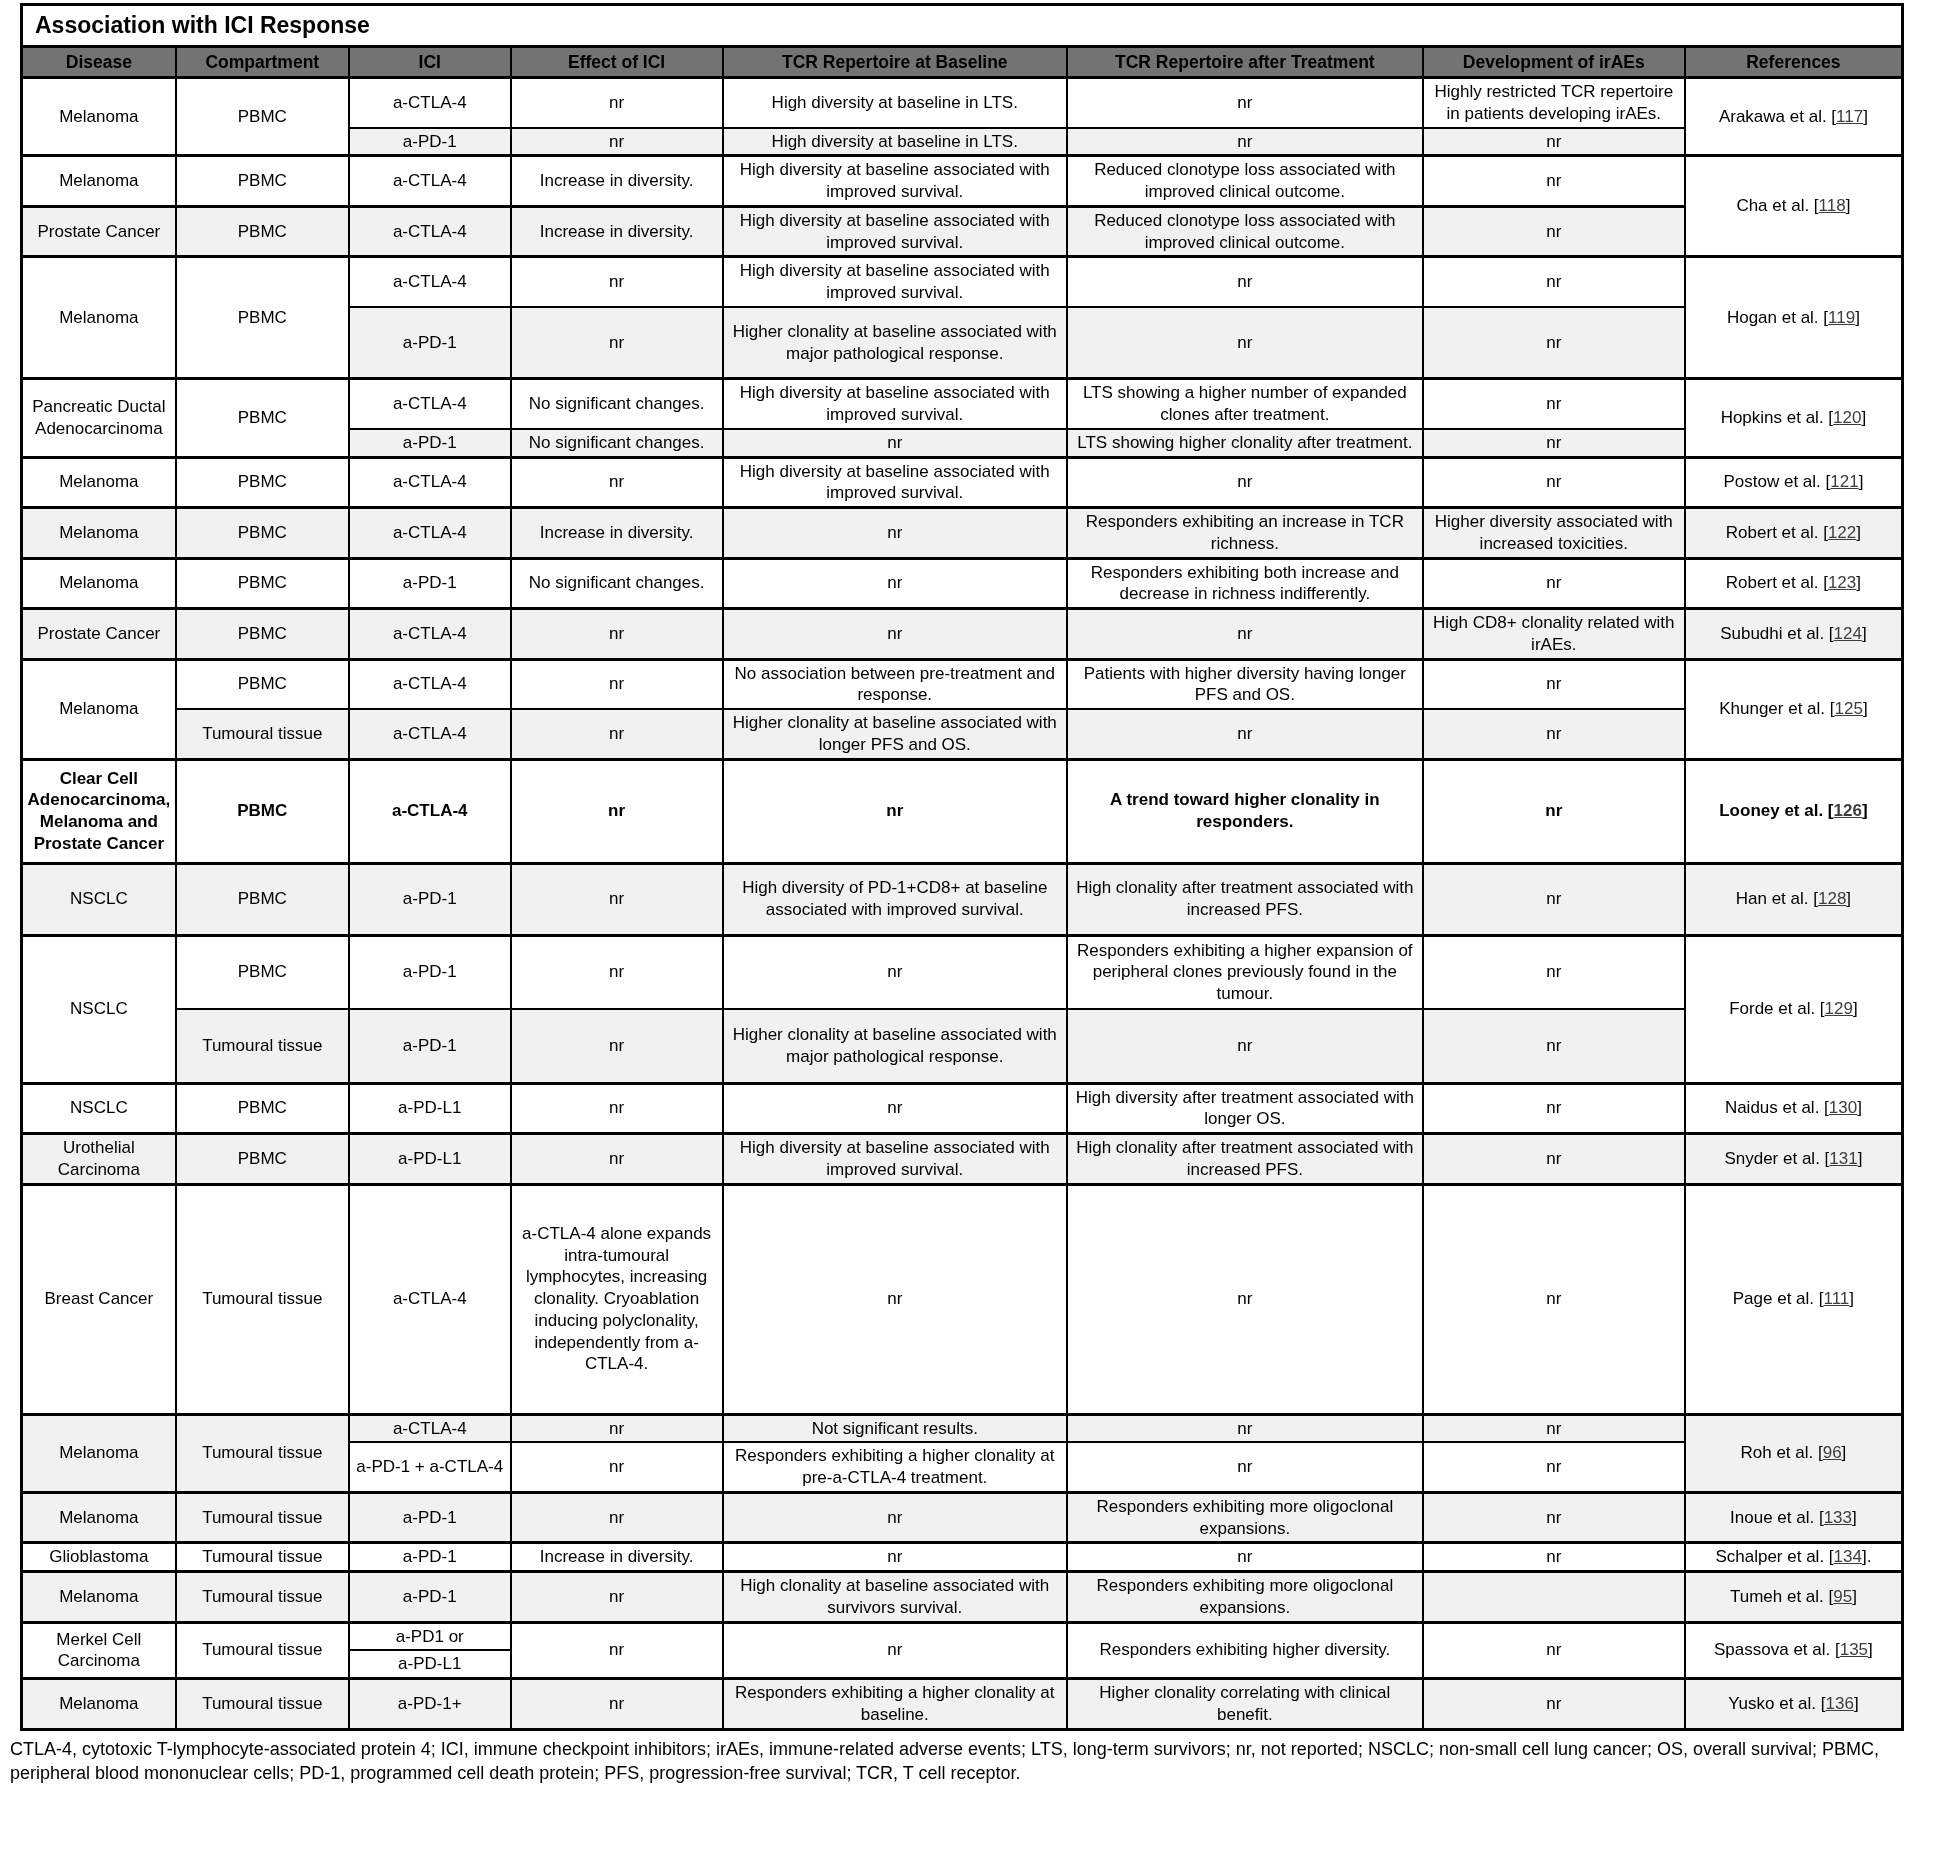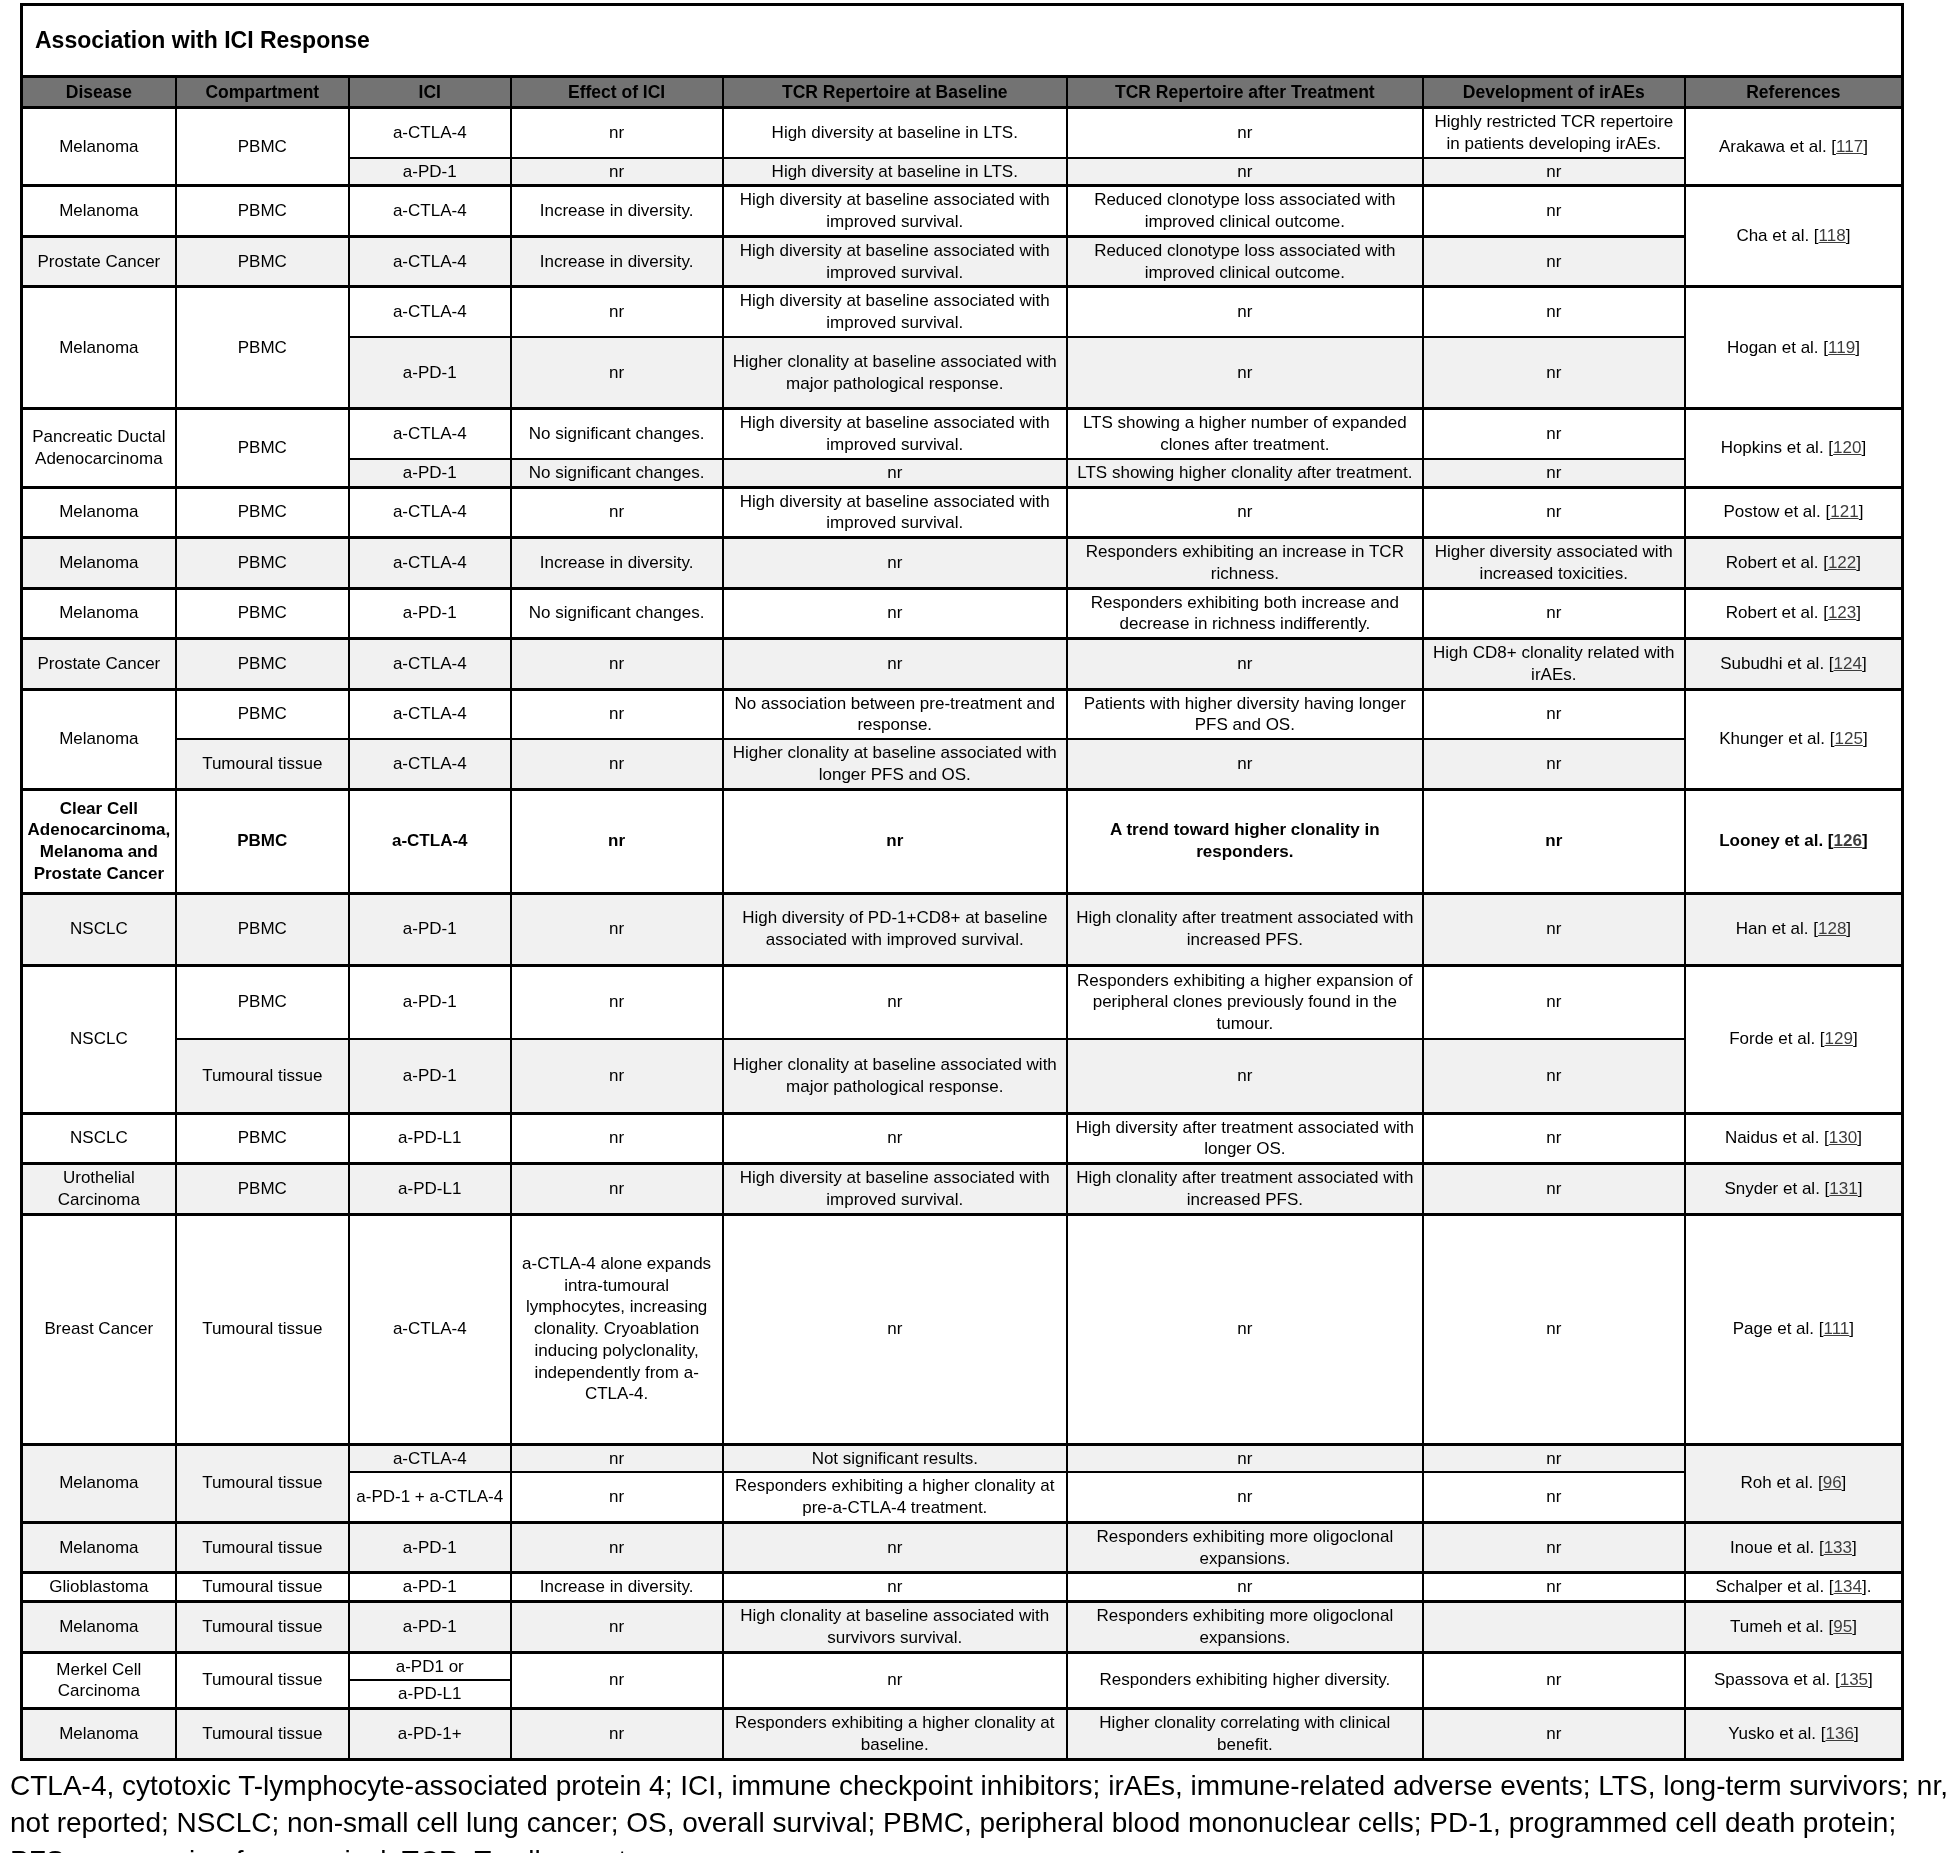--- a/index.html
+++ b/index.html
@@ -17,21 +17,21 @@
     background: #fff;
   }
   .table-wrap {
     margin-left: 20px;
     width: 1884px;
   }
   .title-box {
     box-sizing: border-box;
     border: 3px solid #000;
     border-bottom: none;
-    height: 72px;
+    height: 42px;
     display: flex;
     align-items: center;
     padding-left: 12px;
     font-size: 23px;
     font-weight: bold;
     background: #fff;
   }
   table.ici {
     width: 100%;
     border-collapse: collapse;
@@ -59,21 +59,21 @@
   tr.gs > td { border-top: 3px solid #000; }
   td .ref-num {
     text-decoration: underline;
     color: #3d3d3d;
     cursor: pointer;
     margin-top: 27px;
   }
   .footnote {
     margin: 6px 0 0 10px;
     width: 1940px;
-    font-size: 28px;
+    font-size: 18px;
     line-height: 1.35;
     color: #000;
   }
 </style>
 </head>
 <body>
 
 <div class="page">
   <div class="table-wrap">
     <div class="title-box">Association with ICI Response</div>

